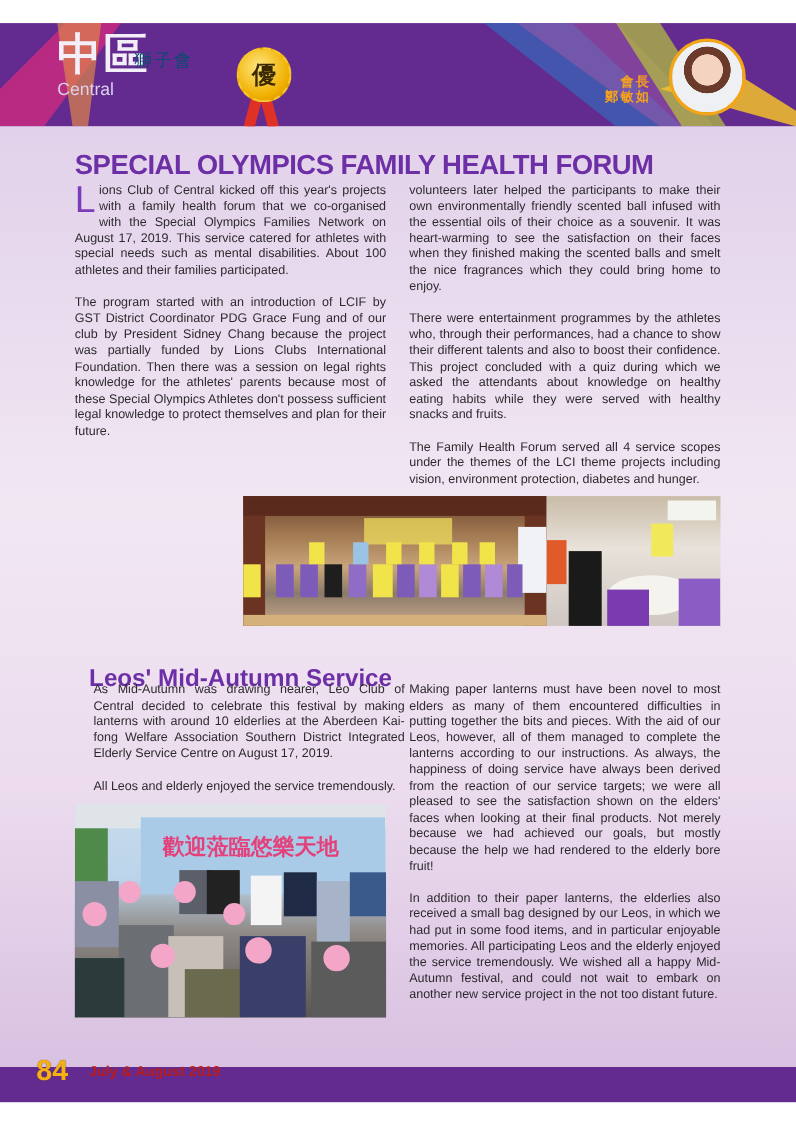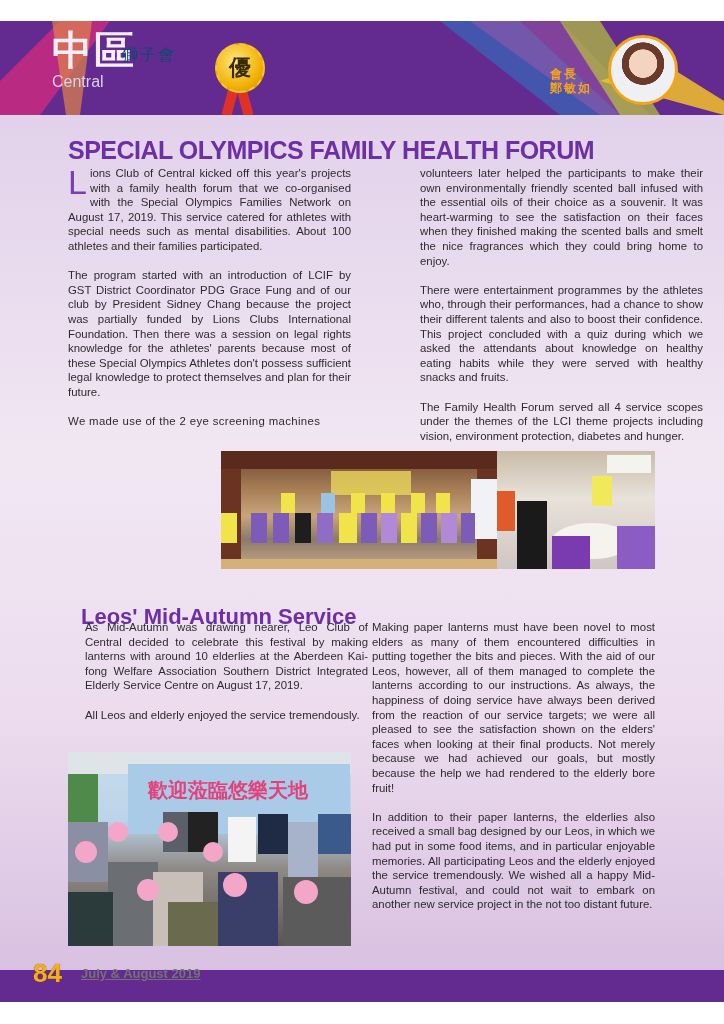--- a/index.html
+++ b/index.html
@@ -5,26 +5,26 @@
   html, body { margin:0; padding:0; }
   body { width:724px; height:1024px; position:relative; overflow:hidden; background:#ffffff; font-family:"Liberation Sans", sans-serif; }
   .page { position:absolute; left:0; top:0; width:724px; height:1024px; }
   .header { position:absolute; left:0; top:21px; width:724px; height:94px; background:#632b90; overflow:hidden; }
   .beam { position:absolute; }
   .logo-cn { position:absolute; left:52px; top:28px; color:#f3eef8; font-size:40px; font-weight:bold; letter-spacing:2px; font-family:"DejaVu Sans", sans-serif; line-height:44px; }
   .logo-sub { position:absolute; left:122px; top:45px; color:#0c4a6e; font-size:16px; font-family:"DejaVu Sans", sans-serif; letter-spacing:2px; }
   .logo-en { position:absolute; left:52px; top:57px; color:#ddd0ea; font-size:16px; font-family:"Liberation Sans", sans-serif;margin-top:16px; }
   .medal { position:absolute; left:215px; top:43px; width:50px; height:50px; border-radius:50%; background:radial-gradient(circle at 40% 35%, #ffe680, #f0b000 65%, #c98a00); border:2px dashed #f7c82e; box-sizing:border-box; display:flex; align-items:center; justify-content:center; font-size:22px; font-weight:bold; color:#3b2a00; font-family:"DejaVu Serif", serif; }
   .ribbon { position:absolute; top:88px; width:10px; height:28px; background:#e03127; }
-  .pres-title { position:absolute; right:132px; top:67px; color:#f6a21c; font-size:12px; font-weight:bold; line-height:14px; font-family:"DejaVu Sans", sans-serif; letter-spacing:2px; }
+  .pres-title { position:absolute; right:132px; top:67px; color:#f6a21c; font-size:12px; font-weight:bold; text-align:right; line-height:14px; font-family:"DejaVu Sans", sans-serif; letter-spacing:2px; }
   .avatar { position:absolute; left:608px; top:35px; width:70px; height:70px; border-radius:50%; border:3px solid #f2a516; background:radial-gradient(circle at 50% 40%, #f4d4c0 0 28%, #6a3a2a 29% 42%, #eef0f3 43%); box-sizing:border-box; }
   .body-bg { position:absolute; left:0; top:115px; width:724px; height:855px; background:linear-gradient(180deg, #e2d1ea 0%, #f1e7f3 40%, #ecdcee 70%, #d8c1e1 100%); }
   .footer { position:absolute; left:0; top:970px; width:724px; height:32px; background:#632b90; }
   .pagenum { position:absolute; left:33px; top:958px; color:#f5b015; font-size:26px; font-weight:bold; font-family:"Liberation Sans", sans-serif; text-shadow:0 0 1px #6b4a00; }
-  .issue { position:absolute; left:81px; top:966px; color:#737373; font-size:13px; font-weight:bold; font-family:"Liberation Sans", sans-serif;text-decoration:underline; }
+  .issue { position:absolute; left:81px; top:966px; color:#b91c1c; font-size:13px; font-weight:bold; font-family:"Liberation Sans", sans-serif; }
   h1 { position:absolute; left:68px; top:136px; margin:0; color:#6d2fa6; font-size:25px; font-weight:bold; letter-spacing:-0.5px; font-family:"Liberation Sans", sans-serif; }
   h2 { position:absolute; left:68px; top:591px; margin:13px; color:#6d2fa6; font-size:22px; font-weight:bold; font-family:"Liberation Sans", sans-serif; }
   .col { position:absolute; color:#2d2a2e; font-size:11.4px; line-height:14.6px; text-align:justify; font-family:"Liberation Sans", sans-serif; }
   .col p { margin:0 0 14.6px 0; }
   .dropcap { float:left; color:#7a3cb8; font-size:34px; line-height:28px; margin:2px 3px 0 0; font-family:"Liberation Sans", sans-serif; }
   .narrow { position:absolute; left:68px; width:141px; top:445px; color:#2d2a2e; font-size:11.4px; line-height:14.6px; text-align:justify; text-align-last:justify; letter-spacing:1.2px; }
   .photo { position:absolute; overflow:hidden; }
 </style>
 </head>
 <body>
@@ -56,25 +56,24 @@
   </div>
   <div class="avatar"></div>
 
   <div class="body-bg"></div>
 
   <h1>SPECIAL OLYMPICS FAMILY HEALTH FORUM</h1>
 
   <div class="col" style="left:68px;top:166px;width:283px;">
     <p><span class="dropcap">L</span><span>ions Club of Central kicked off this year's projects with a family health forum that we co-organised with the Special Olympics Families Network on August 17, 2019. This service catered for athletes with special needs such as mental disabilities. About 100 athletes and their families participated.</span></p>
     <p>The program started with an introduction of LCIF by GST District Coordinator PDG Grace Fung and of our club by President Sidney Chang because the project was partially funded by Lions Clubs International Foundation. Then there was a session on legal rights knowledge for the athletes' parents because most of these Special Olympics Athletes don't possess sufficient legal knowledge to protect themselves and plan for their future.</p>
-    <p style="margin:0;letter-spacing:0.35px;">We made use of the 2 eye screening machines</p>
   </div>
 
 
-  <div class="col" style="left:372px;top:166px;width:283px;margin-left:48px;">
+  <div class="col" style="left:372px;top:166px;width:283px;">
     <p>volunteers later helped the participants to make their own environmentally friendly scented ball infused with the essential oils of their choice as a souvenir. It was heart-warming to see the satisfaction on their faces when they finished making the scented balls and smelt the nice fragrances which they could bring home to enjoy.</p>
     <p>There were entertainment programmes by the athletes who, through their performances, had a chance to show their different talents and also to boost their confidence. This project concluded with a quiz during which we asked the attendants about knowledge on healthy eating habits while they were served with healthy snacks and fruits.</p>
     <p>The Family Health Forum served all 4 service scopes under the themes of the LCI theme projects including vision, environment protection, diabetes and hunger.</p>
   </div>
 
   <div class="photo" style="left:221px;top:451px;width:276px;height:118px;background:linear-gradient(180deg,#6a4430 0%,#a37a52 30%,#c9a57a 55%,#8b7a6a 75%,#caa98a 100%);">
     <svg width="276" height="118">
       <rect x="0" y="0" width="276" height="18" fill="#5a2a1c"></rect>
       <rect x="0" y="18" width="20" height="100" fill="#6b3322"></rect>
       <rect x="256" y="18" width="20" height="100" fill="#6b3322"></rect>
@@ -115,21 +114,21 @@
     </svg>
   </div>
 
   <h2>Leos' Mid-Autumn Service</h2>
 
   <div class="col" style="left:68px;top:620px;width:283px;margin-left:17px;">
     <p>As Mid-Autumn was drawing nearer, Leo Club of Central decided to celebrate this festival by making lanterns with around 10 elderlies at the Aberdeen Kai-fong Welfare Association Southern District Integrated Elderly Service Centre on August 17, 2019.</p>
     <p>All Leos and elderly enjoyed the service tremendously.</p>
   </div>
 
-  <div class="photo" style="left:68px;top:752px;width:283px;height:194px;background:linear-gradient(180deg,#c7dcec 0%,#bcd4ea 35%,#8f8a86 60%,#5a5552 100%);">
+  <div class="photo" style="left:68px;top:731px;width:283px;height:194px;background:linear-gradient(180deg,#c7dcec 0%,#bcd4ea 35%,#8f8a86 60%,#5a5552 100%);">
     <svg width="283" height="194">
       <rect x="0" y="0" width="283" height="22" fill="#dfe4e8"></rect>
       <rect x="0" y="22" width="30" height="60" fill="#4f8a4a"></rect>
       <rect x="60" y="12" width="222" height="70" fill="#a9cbe8"></rect>
       <text x="80" y="45" font-size="20" font-weight="bold" fill="#e4407a" font-family="DejaVu Sans, sans-serif">歡迎蒞臨悠樂天地</text>
       <g>
         <rect x="0" y="70" width="40" height="60" fill="#8b8fa3"></rect>
           <rect x="95" y="60" width="30" height="40" fill="#5a5f6a"></rect>
         <rect x="120" y="60" width="30" height="40" fill="#222"></rect>
           <rect x="160" y="65" width="28" height="45" fill="#f4f4f4"></rect>

